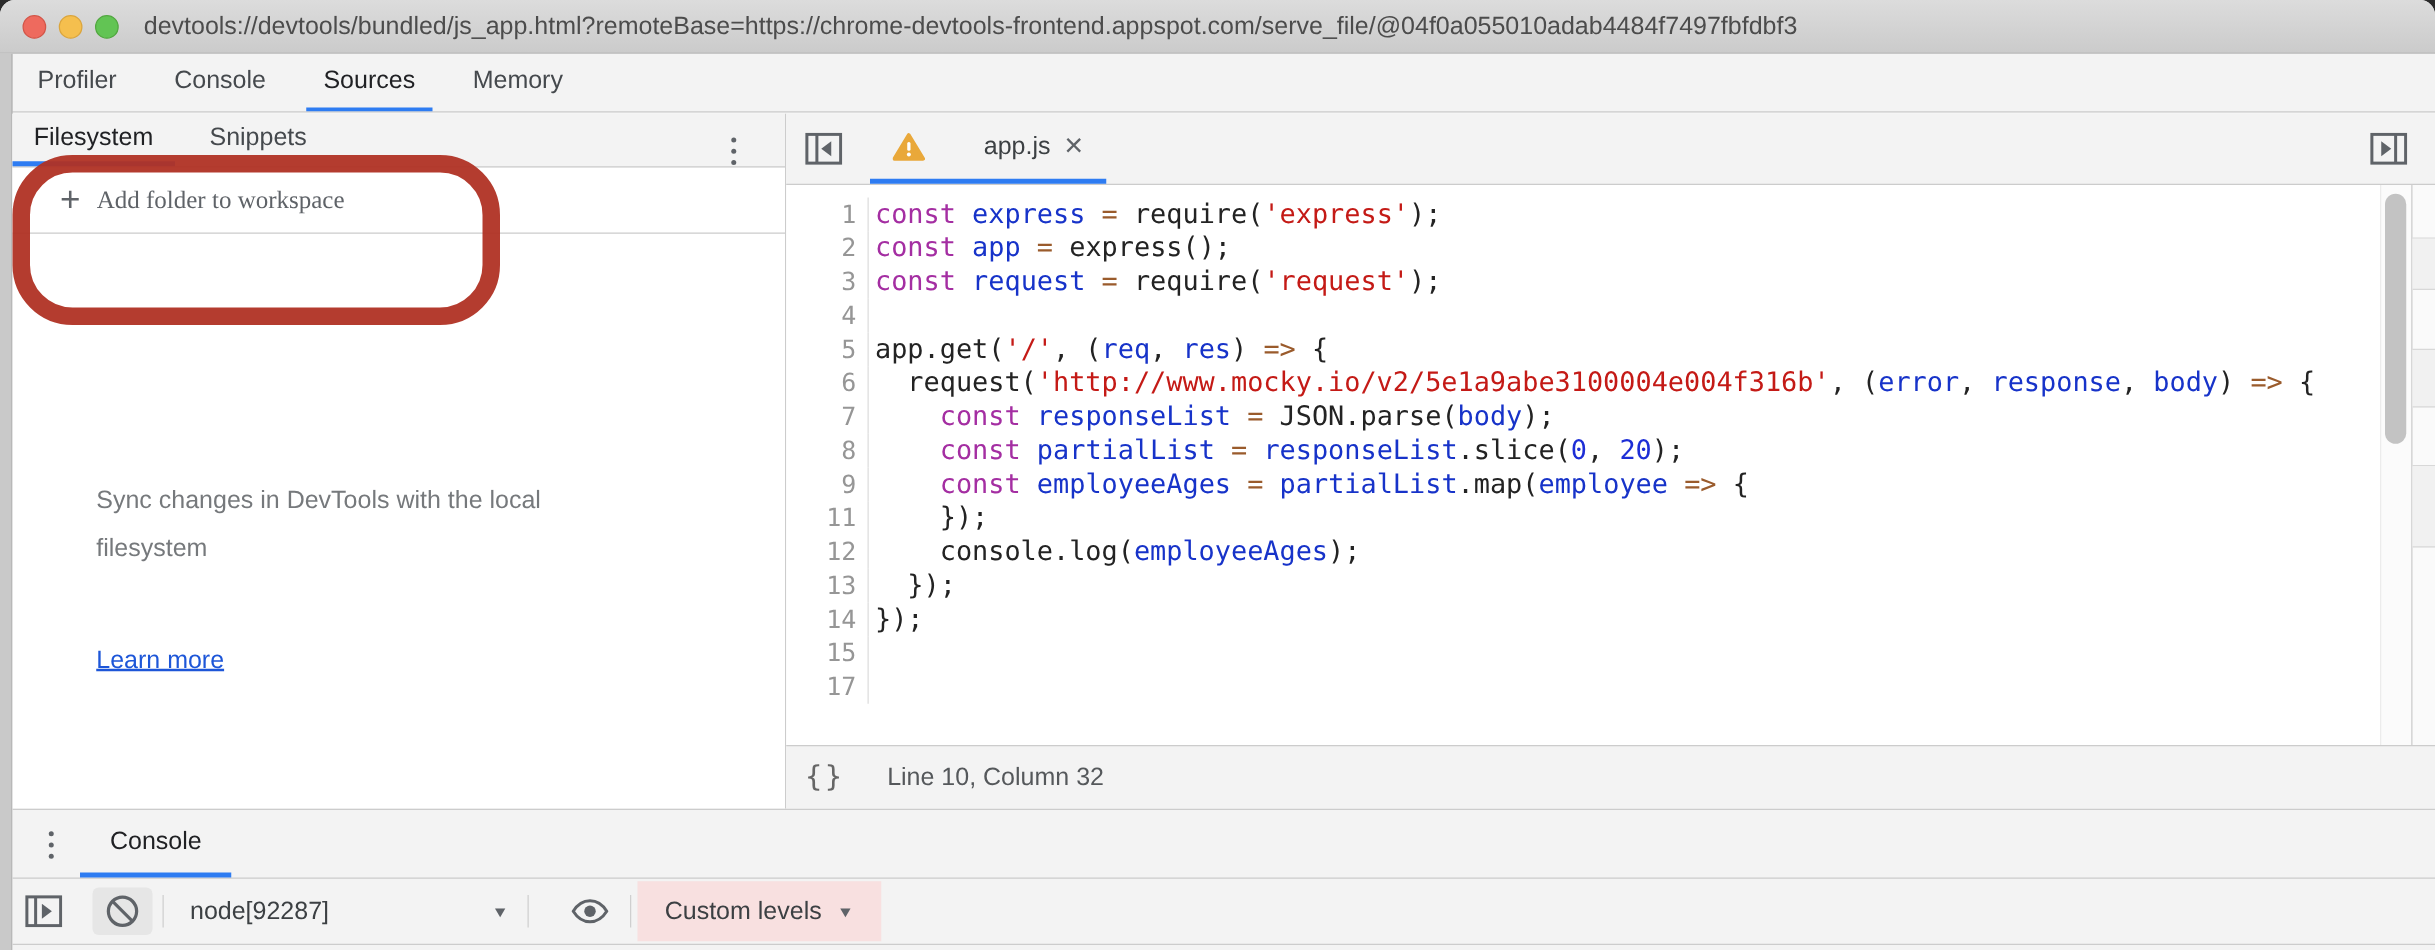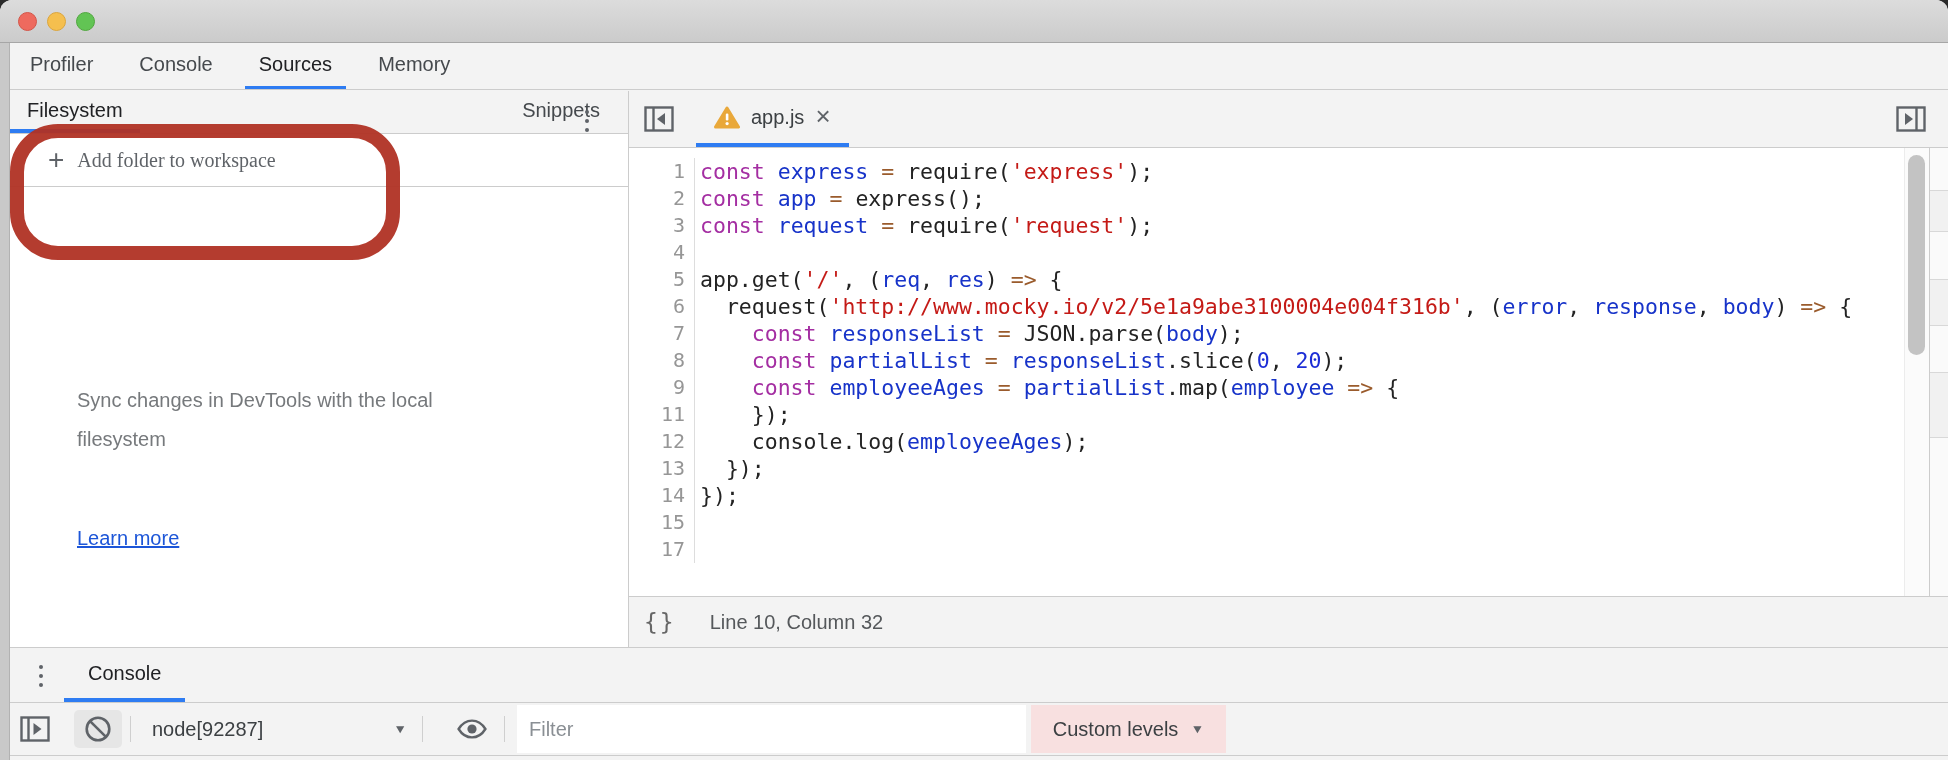--- a/index.html
+++ b/index.html
@@ -25,46 +25,46 @@
     border-bottom:3px solid transparent;box-sizing:border-box;cursor:default;}
   .mtab.active{color:#202124;border-bottom-color:var(--c-accent);}
 
   
   .left-strip{position:absolute;left:0;top:43px;width:10px;height:717px;
     background:#c9c9c9;border-right:1px solid #b2b2b2;box-sizing:border-box;}
 
   
   .sidebar{position:absolute;left:10px;top:91px;width:618px;height:556px;background:#fff;}
   .side-tabbar{position:relative;height:43px;background:#f3f3f3;border-bottom:1px solid #ccc;
-    display:flex;align-items:stretch;box-sizing:border-box;justify-content:space-between;}
+    display:flex;align-items:stretch;box-sizing:border-box;}
   .stab{padding:0 17px;display:flex;align-items:center;font-size:20px;color:#45494d;
     border-bottom:4px solid transparent;box-sizing:border-box;margin-right:11px;}
   .stab.active{color:#202124;border-bottom-color:var(--c-accent);}
   .dots-v{position:absolute;right:26px;top:14px;width:30px;height:32px;display:flex;
     flex-direction:column;align-items:center;justify-content:center;gap:4.5px;}
   .dots-v i{width:4.5px;height:4.5px;border-radius:50%;background:#5f6368;}
   .add-folder-row{height:52px;border-bottom:1px solid #ccc;display:flex;align-items:center;background:#fff;}
   .plus{font-size:28px;color:#5f6368;margin-left:38px;font-weight:300;line-height:1;}
   .add-folder-label{font-size:20px;color:#5f6368;margin-left:13px;font-family:Liberation Serif, serif;}
   .annotation{position:absolute;left:0px;top:33px;width:362px;height:108px;
     border:14px solid var(--c-annotation);border-radius:48px;pointer-events:none;opacity:.95;}
   .sync-text{position:absolute;left:67px;top:290px;width:430px;font-size:20px;line-height:39px;color:#76797c;}
-  .learn-more{position:absolute;left:67px;top:436px;font-size:20px;color:var(--c-link);
+  .learn-more{position:absolute;left:67px;top:426px;font-size:20px;color:var(--c-link);
     text-decoration:underline;cursor:pointer;}
 
   
   .editor{position:absolute;left:628px;top:91px;width:1320px;height:556px;background:#fff;
     border-left:1px solid #ccc;box-sizing:border-box;}
   .ed-tabbar{position:relative;height:57px;background:#f3f3f3;border-bottom:1px solid #ccc;
     display:flex;align-items:center;box-sizing:border-box;}
   .icon-btn{width:30px;height:26px;display:flex;align-items:center;justify-content:center;}
   .ed-collapse{margin-left:15px;}
   .ed-tab{position:relative;height:100%;display:flex;align-items:center;gap:11px;
     padding:0 18px 0 18px;margin-left:22px;border-bottom:4px solid var(--c-accent);box-sizing:border-box;}
-  .ed-tab .label{font-size:20px;color:#3c4043;}
+  .ed-tab .label{font-size:20px;color:#3c4043;margin-left:36px;}
   .ed-tab .close{font-size:26px;color:#5f6368;line-height:1;margin-top:-2px;cursor:pointer;}
   .ed-showright{position:absolute;right:22px;top:15px;}
 
   .code-area{position:absolute;left:0;top:57px;width:100%;height:448px;overflow:hidden;background:#fff;}
   .code-lines{padding-top:10px;}
   .line{display:flex;height:27px;line-height:27px;font-family:"DejaVu Sans Mono",monospace;font-size:21.5px;}
   .ln{box-sizing:border-box;width:66px;padding-right:9px;border-right:1px solid #ddd;
     text-align:right;color:#969696;font-size:20px;flex:none;}
   .lc{white-space:pre;padding-left:5px;color:var(--c-plain);}
   .tok-k{color:var(--c-keyword);} .tok-v{color:var(--c-variable);}
@@ -116,20 +116,21 @@
 <body>
 
 <div class="window">
 
   <div class="titlebar">
     <div class="lights">
       <div class="light red"></div>
       <div class="light yellow"></div>
       <div class="light green"></div>
     </div>
+    <div class="url">devtools://devtools/bundled/js_app.html?remoteBase=https://chrome-devtools-frontend.appspot.com/serve_file/@04f0a055010adab4484f7497fbfdbf3</div>
   </div>
 
   <div class="main-tabbar">
     <div class="mtab">Profiler</div>
     <div class="mtab">Console</div>
     <div class="mtab active">Sources</div>
     <div class="mtab">Memory</div>
   </div>
 
   <div class="left-strip"></div>
@@ -297,21 +298,20 @@
       <div class="tb-divider mleft15"></div>
       <div class="eye-btn">
         <span>
           <svg width="30" height="22" viewBox="0 0 30 22">
             <path d="M15 2.6 C8.2 2.6 3.7 7.6 1.6 11 C3.7 14.4 8.2 19.4 15 19.4 C21.8 19.4 26.3 14.4 28.4 11 C26.3 7.6 21.8 2.6 15 2.6 Z" fill="none" stroke="#5f6368" stroke-width="2.4"></path>
             <circle cx="15" cy="11" r="4.6" fill="#5f6368"></circle>
           </svg>
         </span>
       </div>
       <div class="tb-divider mleft17"></div>
-      <input class="filter-input" type="text" placeholder="Filter" style="">
       <div class="levels-btn">
         <span class="lbl">Custom levels</span>
         <span class="caret">▼</span>
       </div>
     </div>
   </div>
 
 </div>
 
 </body></html>

